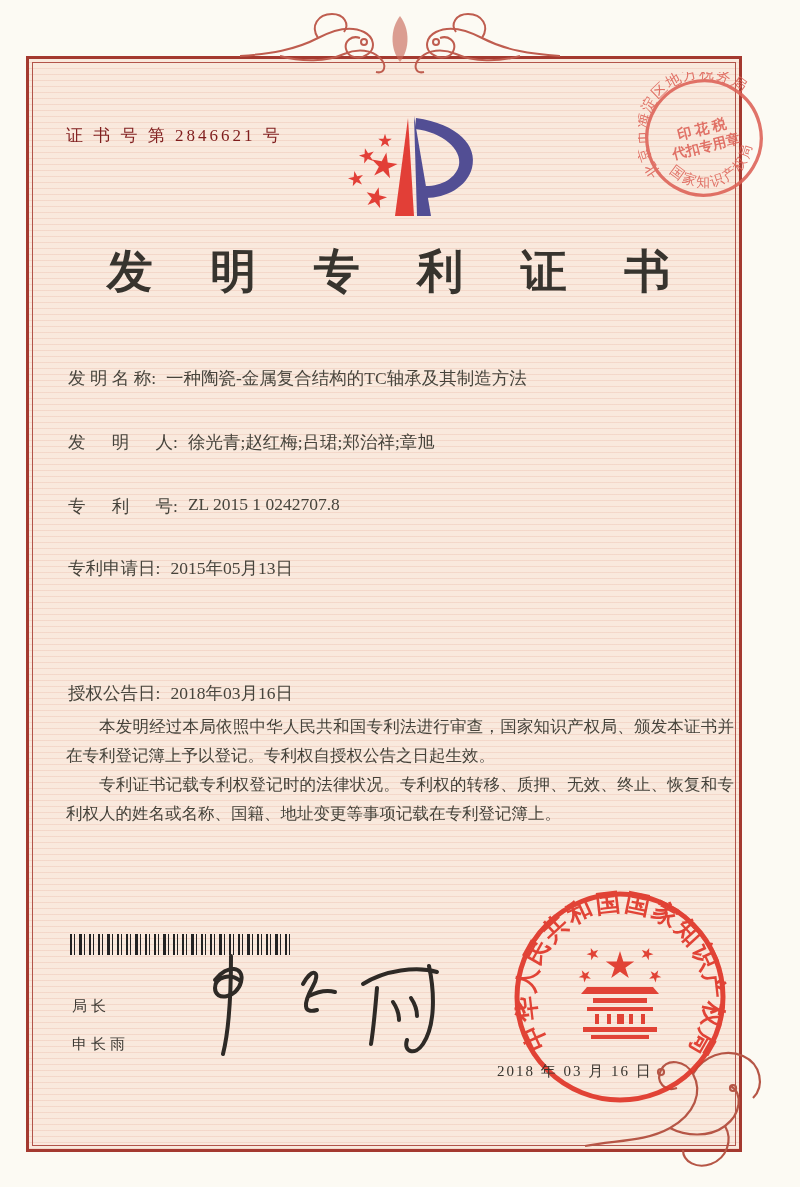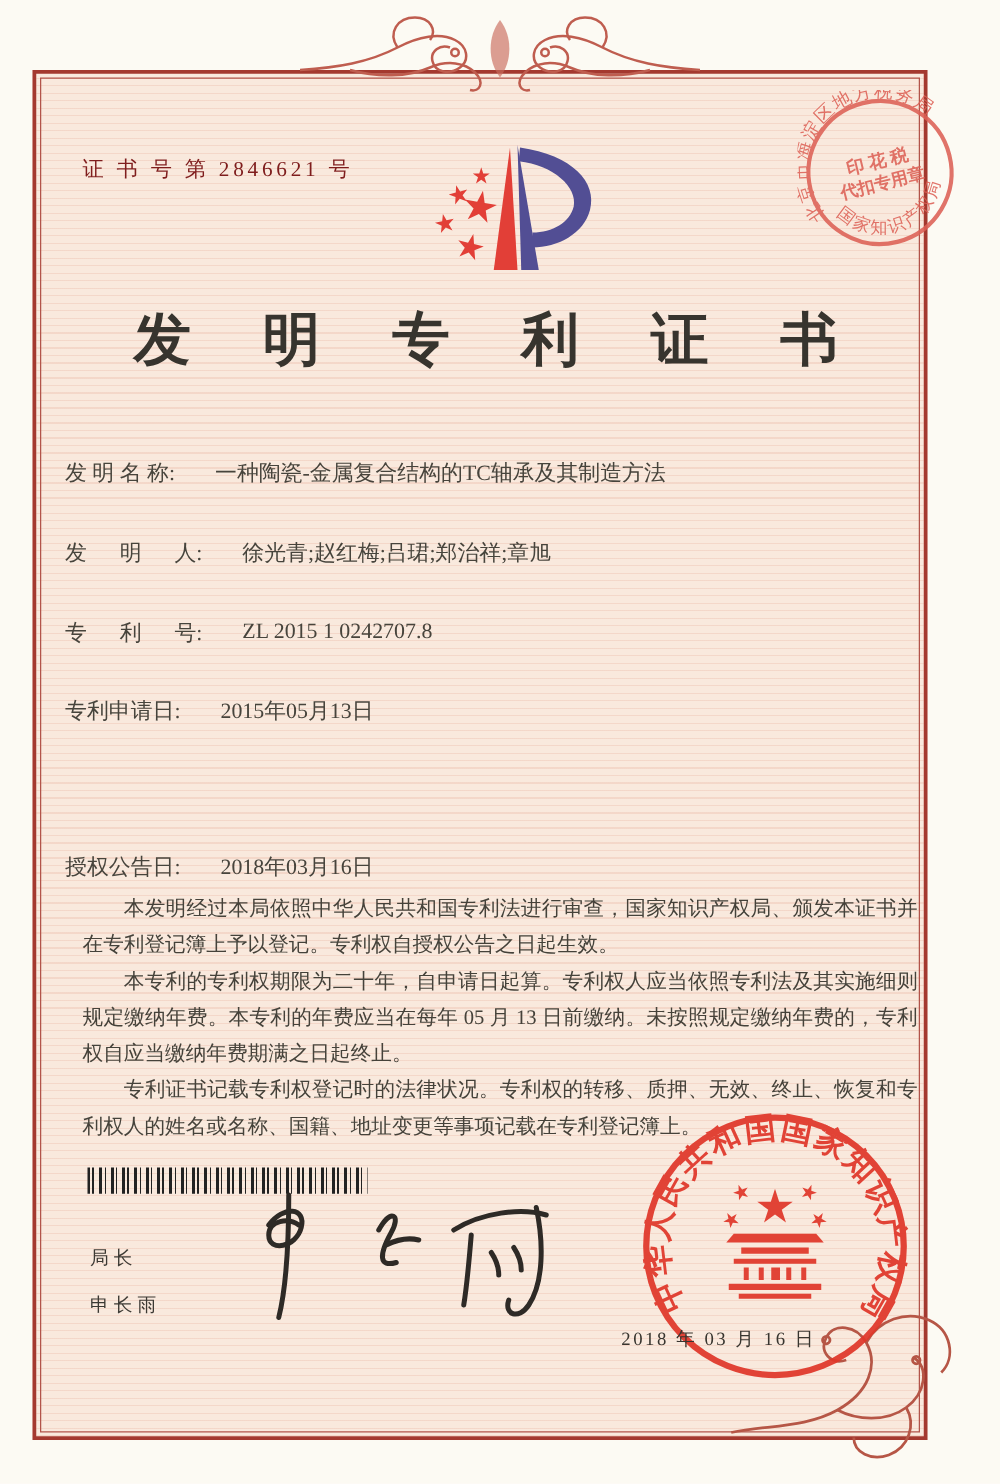--- a/index.html
+++ b/index.html
@@ -30,22 +30,22 @@
   }
   
   .title{
     position:absolute; left:0; top:241px; width:100%;
     text-align:center; font-size:46px; font-weight:600;
     letter-spacing:23px; box-sizing:border-box;
     color:#37342e;
   }
   
   .field{
-    position:absolute; left:52px; width:665px;
-    font-size:17.5px; display:flex; color:#47443c;gap:22px;
+    position:absolute; left:68px; width:665px;
+    font-size:17.5px; display:flex; color:#47443c;
   }
   .flabel{white-space:pre; flex:none;}
   .fvalue{margin-left:10px; white-space:pre-wrap;}
   
   .bodytext{
     position:absolute; left:66px; top:712px; width:668px;
     font-size:16.5px; line-height:29px; color:#45423a; text-align:justify;
   }
   .bodytext p{margin:0; text-indent:2em;}
   
@@ -163,21 +163,20 @@
     <span class="flabel">专利申请日:</span>
     <span class="fvalue">2015年05月13日</span>
   </div>
   <div class="field" style="top:681px">
     <span class="flabel">授权公告日:</span>
     <span class="fvalue">2018年03月16日</span>
   </div>
 
   <div class="bodytext">
     <p>本发明经过本局依照中华人民共和国专利法进行审查，国家知识产权局、颁发本证书并在专利登记簿上予以登记。专利权自授权公告之日起生效。</p>
-    <p>本专利的专利权期限为二十年，自申请日起算。专利权人应当依照专利法及其实施细则规定缴纳年费。本专利的年费应当在每年 05 月 13 日前缴纳。未按照规定缴纳年费的，专利权自应当缴纳年费期满之日起终止。</p>
     <p>专利证书记载专利权登记时的法律状况。专利权的转移、质押、无效、终止、恢复和专利权人的姓名或名称、国籍、地址变更等事项记载在专利登记簿上。</p>
   </div>
 
   <div class="barcode"></div>
 
   <div class="director" style="top:997px">局长</div>
   <div class="director" style="top:1035px">申长雨</div>
 
   <svg class="sig" width="270" height="115" viewBox="0 0 270 115">
     <g stroke="#2e2a26" stroke-width="4" fill="none" stroke-linecap="round" stroke-linejoin="round">

